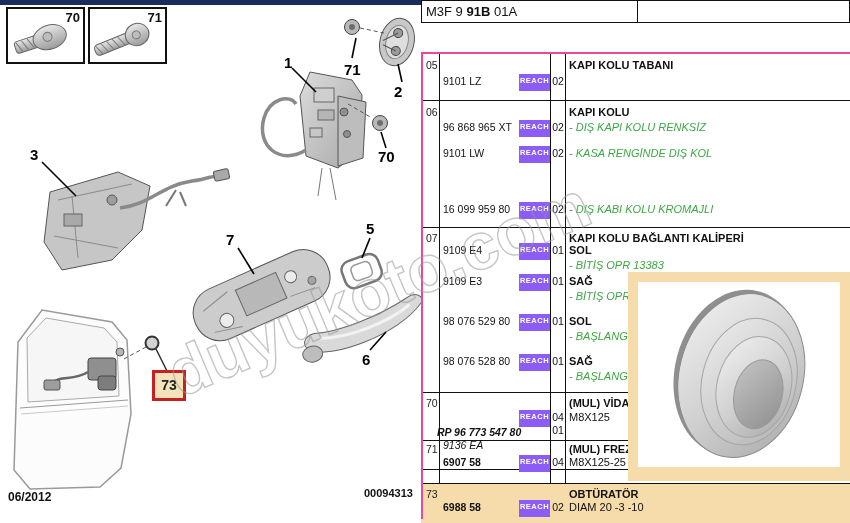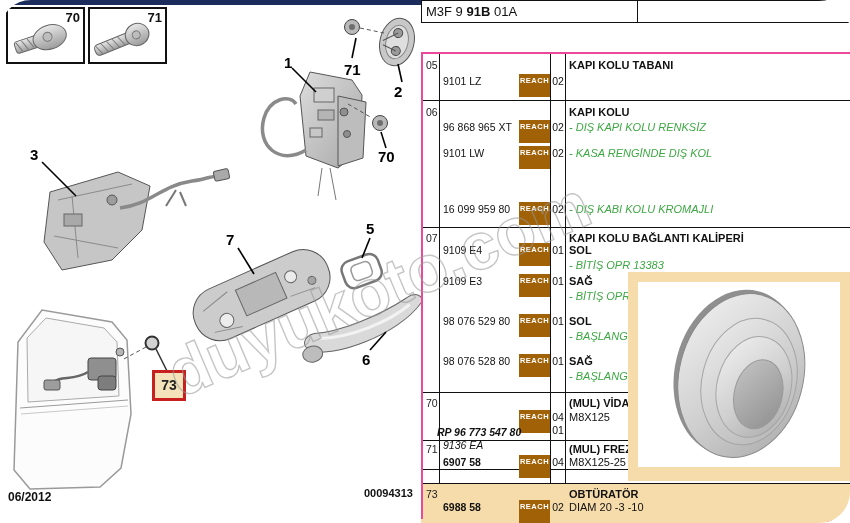--- a/index.html
+++ b/index.html
@@ -1,17 +1,17 @@
 <!DOCTYPE html>
 <html><head>
 <meta charset="utf-8">
 <style>
   html,body{margin:0;padding:0;background:#fff;}
   #app{position:relative;width:850px;height:523px;background:#fff;overflow:hidden;
-       font-family:"Liberation Sans",sans-serif;color:#111;border-radius:31px;}
+       font-family:"Liberation Sans",sans-serif;color:#111;}
   
   .lp{position:absolute;left:0;top:0;width:421px;height:523px;background:#fff;}
   .topstrip{position:absolute;left:0;top:0;width:421px;height:5px;background:#1b2b5b;}
   .legendbox{position:absolute;top:7px;width:79px;height:57px;border:2px solid #111;background:#fff;box-sizing:border-box;}
   .legendbox .lab{position:absolute;right:3px;top:1px;font-weight:bold;font-size:13px;}
   .diag{position:absolute;left:0;top:0;}
   .callout{font-weight:bold;font-size:15px;fill:#000;}
   .p73box{position:absolute;left:152px;top:370px;width:34px;height:31px;border:3px solid #c8201e;
           background:#f4e3ba;box-sizing:border-box;text-align:center;font-weight:bold;font-size:14px;
           line-height:25px;color:#222;}
@@ -24,21 +24,21 @@
   .hbox1 b{font-weight:bold;}
   .hbox2{position:absolute;left:216px;top:0;width:213px;height:23px;border:1px solid #111;box-sizing:border-box;}
   .tbody{position:absolute;left:0;top:52px;width:428px;height:466px;border:2px solid #ec4899;box-sizing:content-box;border-right-width:1px;}
   .vl{position:absolute;top:0;bottom:0;width:1px;background:#111;z-index:2;}
   .sec{position:absolute;left:0;width:428px;z-index:1;}
   .bt{border-top:1px solid #111;}
   .ln{position:absolute;left:0;width:100%;height:14px;font-size:11px;white-space:nowrap;}
   .ref{position:absolute;left:3px;font-size:10.5px;color:#222;}
   .pn{position:absolute;left:20px;font-size:10.5px;}
   .pnright{position:absolute;left:14px;width:110px;text-align:left;font-size:10.5px;font-weight:bold;font-style:italic;}
-  .reach{position:absolute;left:96px;top:-1px;width:31px;height:23px;background:#a16207;color:#fff;
+  .reach{position:absolute;left:96px;top:-1px;width:31px;height:17px;background:#8b5cf6;color:#fff;
          font-size:7.5px;font-weight:bold;text-align:center;line-height:13px;letter-spacing:.5px;}
   .qty{position:absolute;left:128px;width:14px;text-align:center;font-size:10.5px;}
   .dsc{position:absolute;left:146px;font-size:11px;}
   .hd{font-weight:bold;}
   .grn{color:#3da843;font-style:italic;}
   .it{font-style:italic;margin-top:28px;}
   .bd{font-weight:bold;}
   .s73{background:#f7dcab;}
   .beigebottom{position:absolute;left:0;top:519px;width:429px;height:4px;background:#f7dcab;}
   

